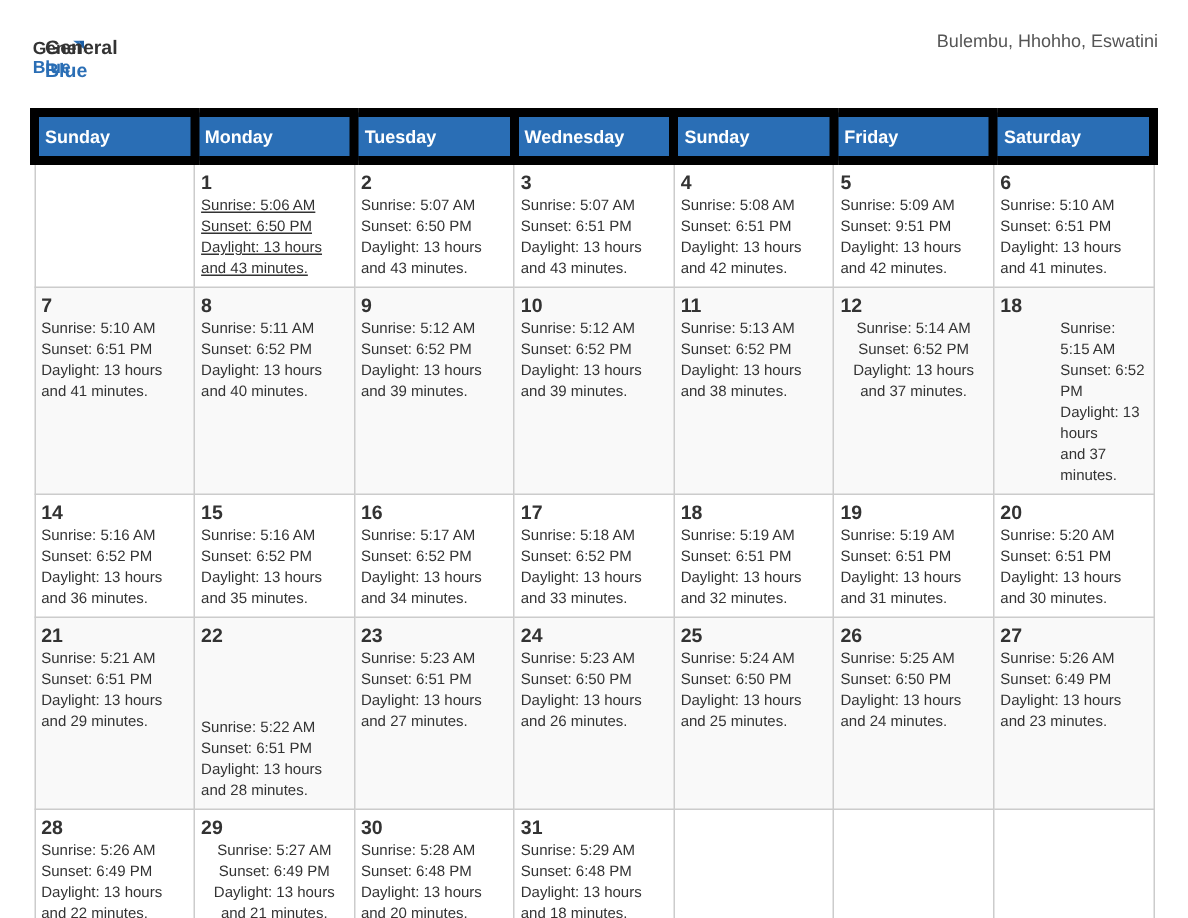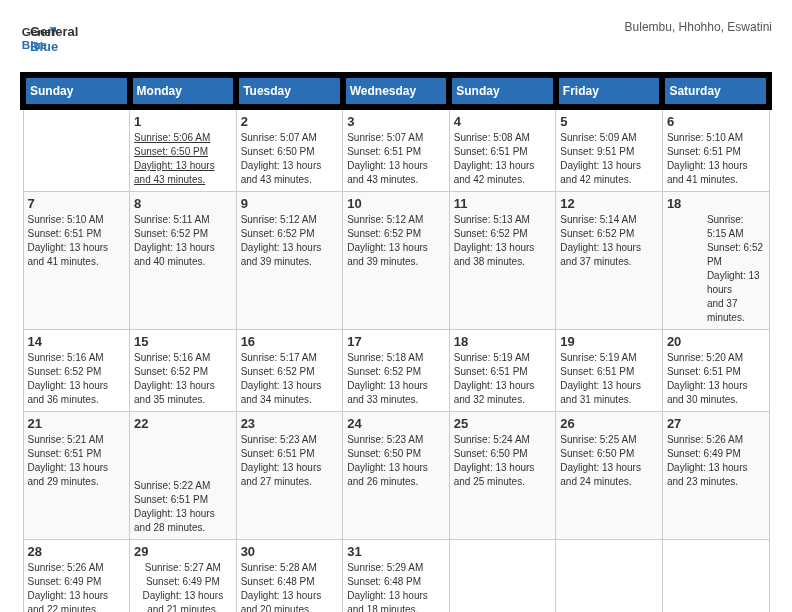--- a/index.html
+++ b/index.html
@@ -186,21 +186,21 @@
         </td>
         <td>
           <div class="day-number">11</div>
           <div class="day-info" style="white-space: pre-line;">Sunrise: 5:13 AM
 Sunset: 6:52 PM
 Daylight: 13 hours
 and 38 minutes.</div>
         </td>
         <td>
           <div class="day-number">12</div>
-          <div class="day-info" style="white-space: pre-line;">Sunrise: 5:14 AM
+          <div class="day-info" style="white-space: pre-line; text-align: center;">Sunrise: 5:14 AM
 Sunset: 6:52 PM
 Daylight: 13 hours
 and 37 minutes.</div>
         </td>
         <td>
           <div class="day-number">18</div>
           <div class="day-info" style="white-space: pre-line; margin-left: 40px;">Sunrise: 5:15 AM
 Sunset: 6:52 PM
 Daylight: 13 hours
 and 37 minutes.</div>

